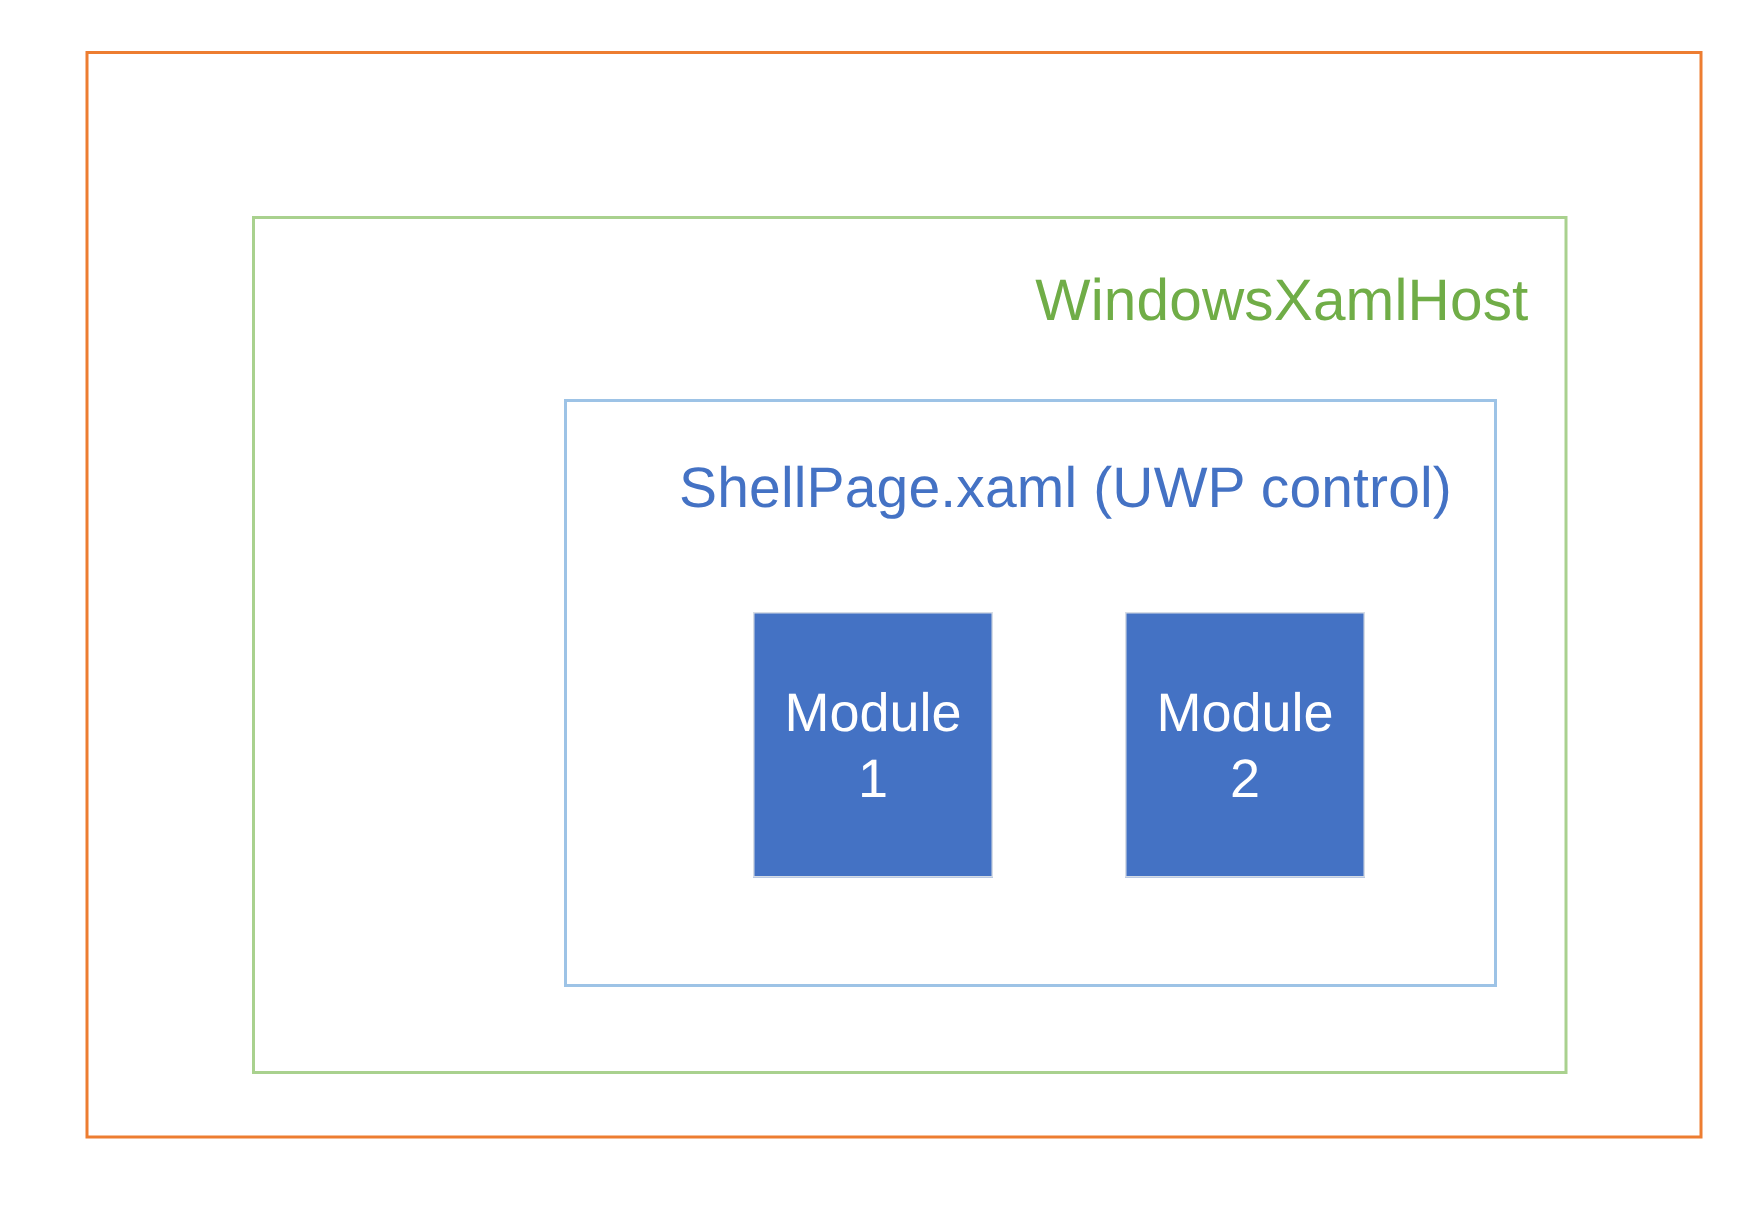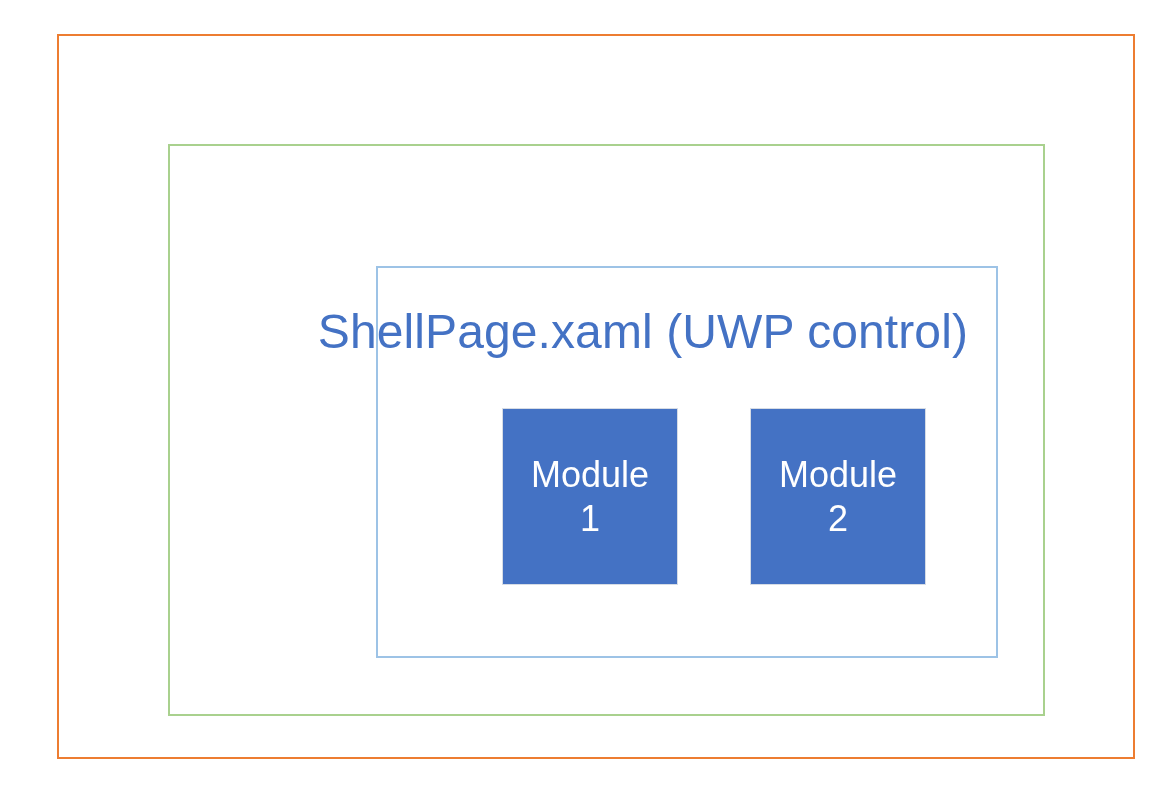--- a/index.html
+++ b/index.html
@@ -77,30 +77,30 @@
 
   .caption-middle {
     top: 34px;
     font-size: 39px;
     color: #70AD47;
     right: 24px;
   }
 
   .caption-inner {
     top: 38px;
-    font-size: 48px;
+    font-size: 38px;
     color: #4472C4;
     right: 28px;
   }
 
   
   .module-box {
     position: absolute;
     top: 140px;
-    width: 176px;
+    width: 160px;
     height: 177px;
     box-sizing: border-box;
     background: #4472C4;
     border: 1px solid #D6DCE5;
     display: flex;
     flex-direction: column;
     align-items: center;
     justify-content: center;
     color: #FFFFFF;
     font-size: 36px;
@@ -118,20 +118,21 @@
 </head>
 <body>
 
 <div id="diagram-canvas">
 
   <div class="layer-outer">
 
 
     <div class="layer-middle">
 
+      <div class="layer-caption caption-middle">WindowsXamlHost</div>
 
       <div class="layer-inner">
 
         <div class="layer-caption caption-inner">ShellPage.xaml (UWP control)</div>
 
         <div class="module-box module-1">
           <span class="module-line">Module</span>
           <span class="module-line">1</span>
         </div>
 

